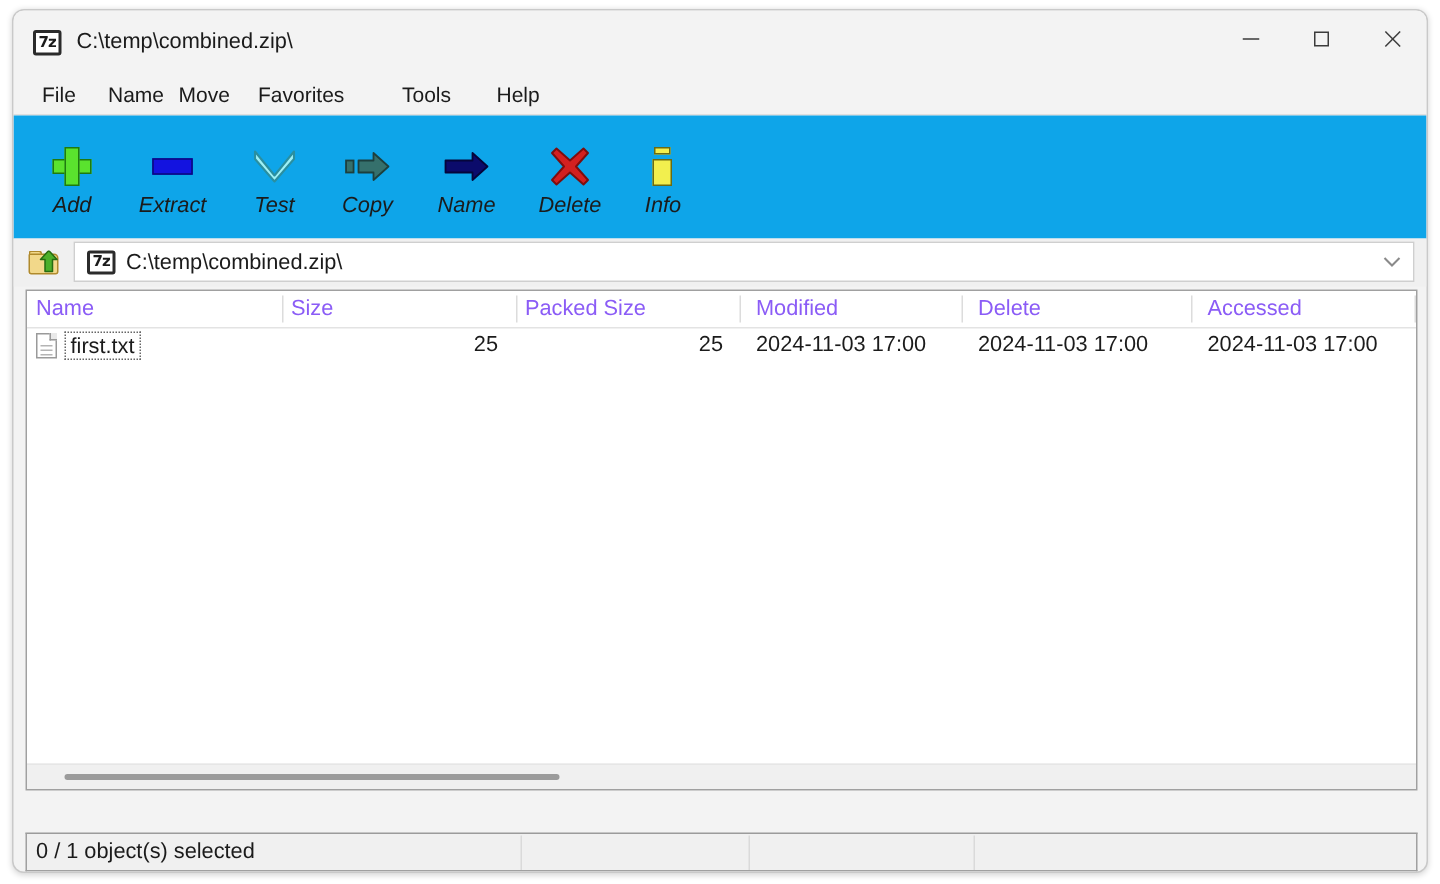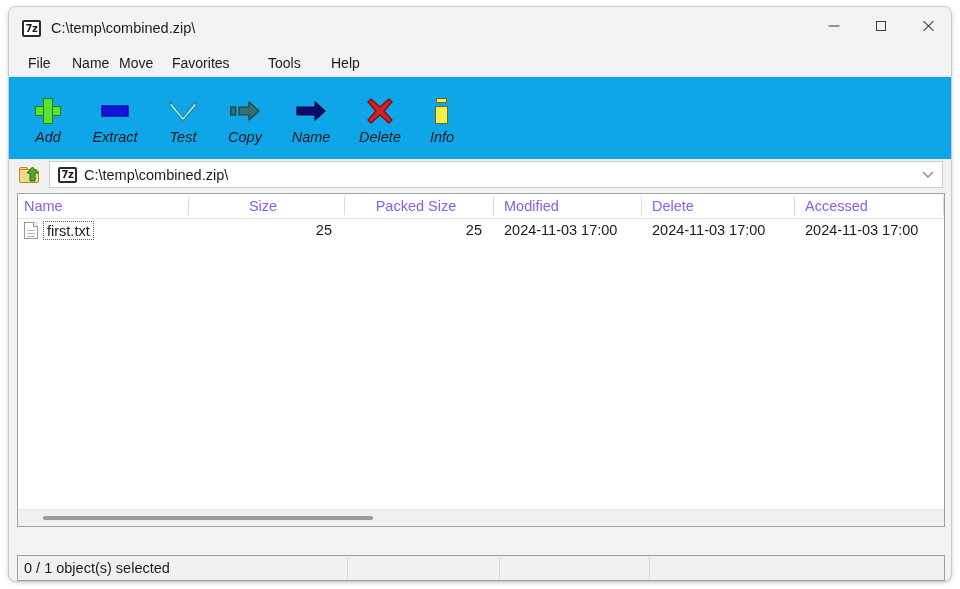--- a/index.html
+++ b/index.html
@@ -321,21 +321,21 @@
     position: absolute;
     top: 0;
     height: 24px;
     line-height: 24px;
     font-size: 14.5px;
     color: #8b5cf6;
     white-space: nowrap;
     box-sizing: border-box;
     cursor: default;
   }
-  .hdrcell.r { text-align: center; }
+  .hdrcell.r { text-align: left; }
   .hdrdiv {
     position: absolute;
     top: 3px;
     width: 1px;
     height: 18px;
     background: #dcdcdc;
   }
 
   .datarow {
     position: absolute;

